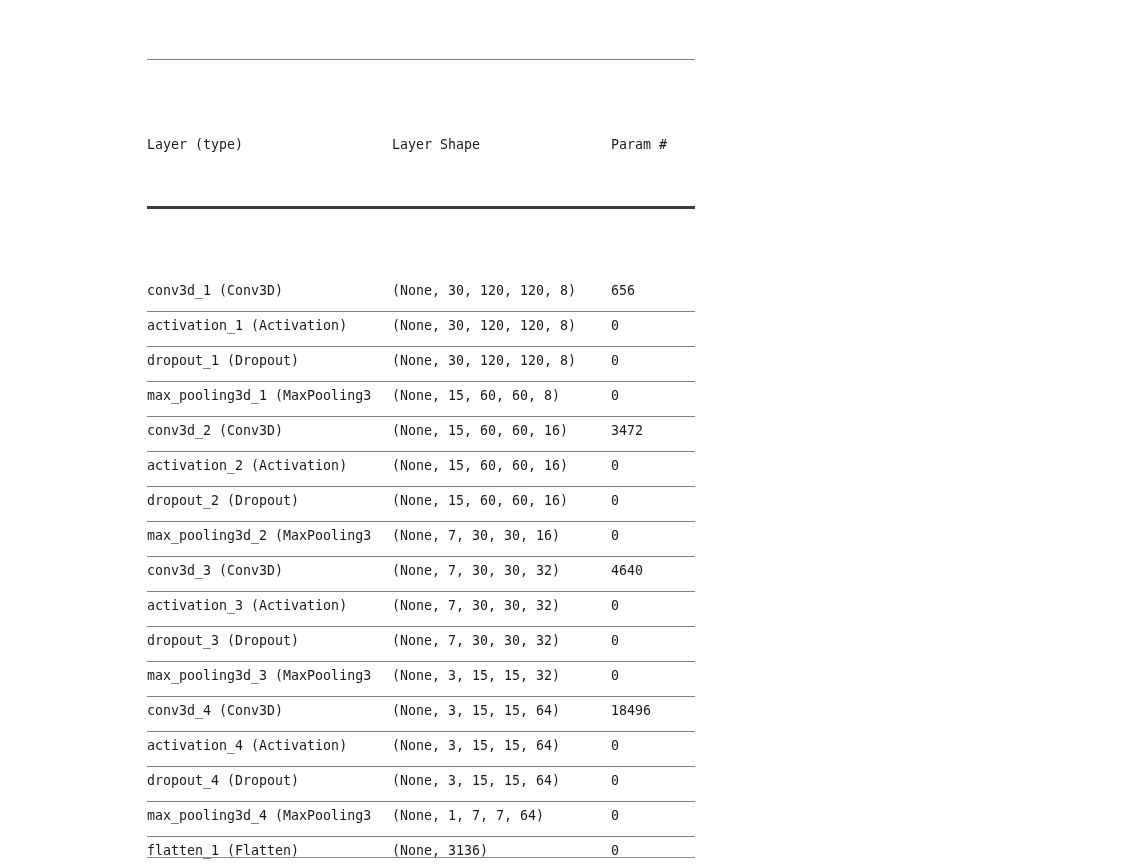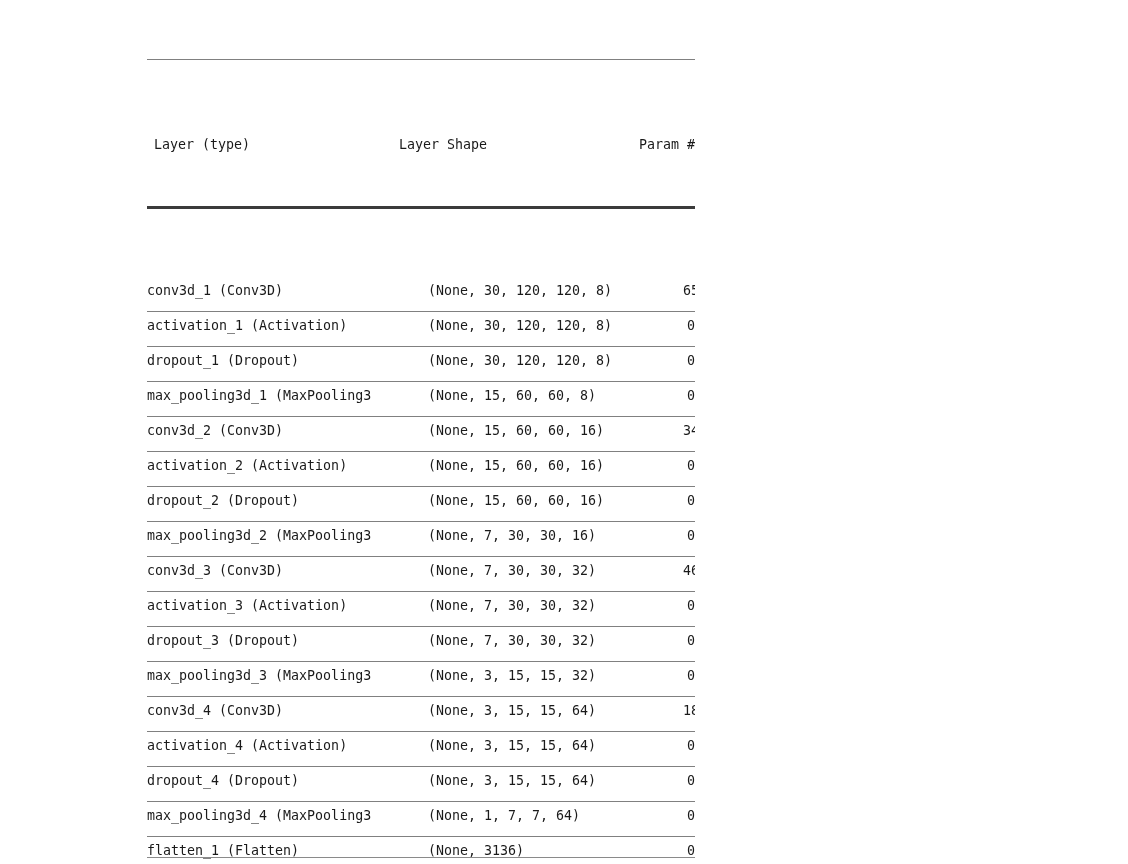--- a/index.html
+++ b/index.html
@@ -41,36 +41,34 @@
     box-sizing: border-box;
   }
 
   
   .header-row {
     display: flex;
     height: 27px;
     align-items: flex-end;
     padding-bottom: 2px;
     box-sizing: border-box;
-    margin-left: 7px;
   }
 
   
   .layer-row {
     display: flex;
     height: 34px;
     align-items: flex-start;
     padding-top: 5px;
     box-sizing: border-box;
-    gap: 36px;
   }
 
   .col-layer  { width: 245px; flex: 0 0 245px; }
   .col-shape  { width: 219px; flex: 0 0 219px; }
-  .col-param  { flex: 1 1 auto; text-align: right; }
+  .col-param  { flex: 1 1 auto; }
 
   .cell { white-space: pre; overflow: hidden; }
 
   
   #bottom-rule {
     position: absolute;
     left: 147px;
     top: 857px;
     width: 548px;
     height: 0;

